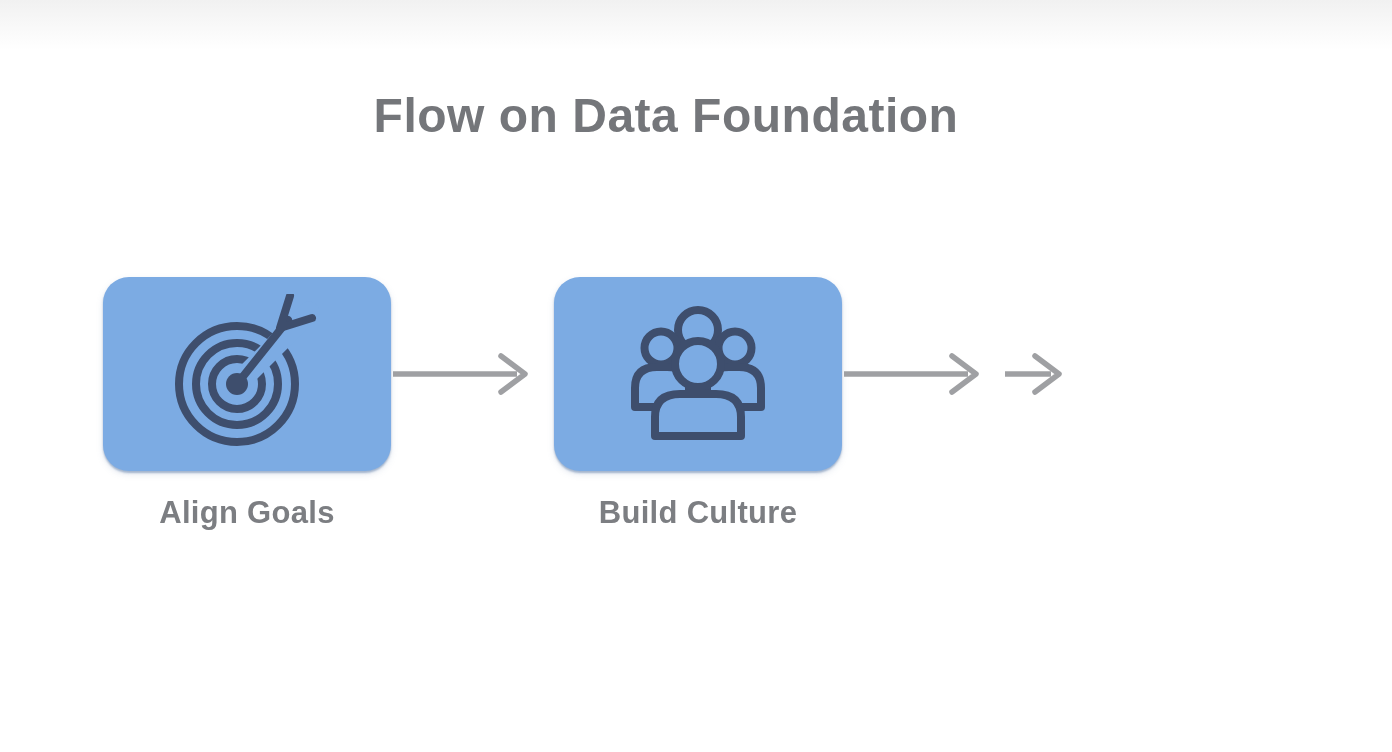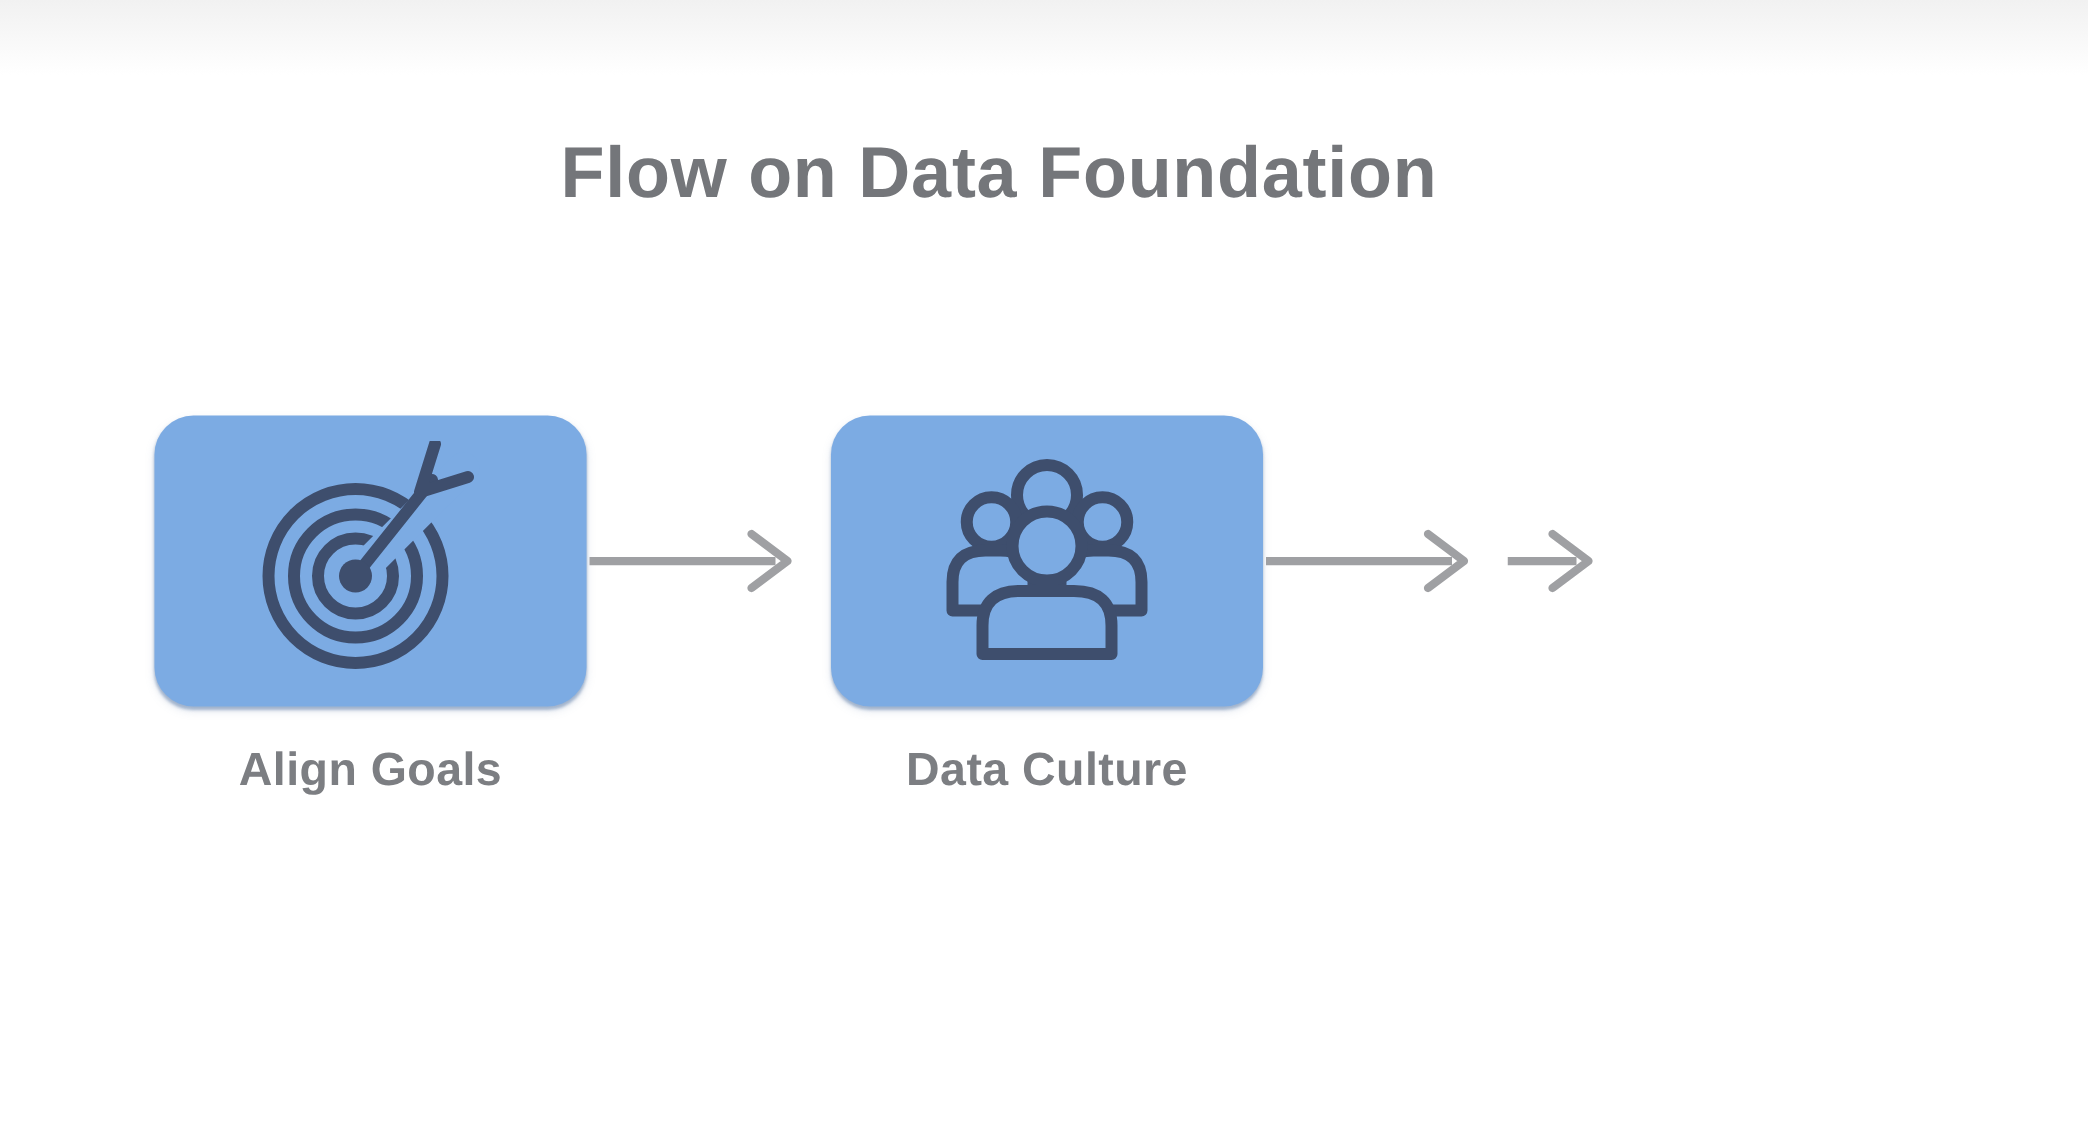--- a/index.html
+++ b/index.html
@@ -113,21 +113,21 @@
           <circle cx="38" cy="44" r="16.5" class="ic-stroke ic-fillbox" stroke-width="8"></circle>
           <path d="M12,103 L12,84 Q12,63 34,63 L44,63 Q66,63 66,84 L66,103 Z" class="ic-stroke ic-fillbox" stroke-width="8" stroke-linejoin="round"></path>
 
           <circle cx="112" cy="44" r="16.5" class="ic-stroke ic-fillbox" stroke-width="8"></circle>
           <path d="M84,103 L84,84 Q84,63 106,63 L116,63 Q138,63 138,84 L138,103 Z" class="ic-stroke ic-fillbox" stroke-width="8" stroke-linejoin="round"></path>
 
           <circle cx="75" cy="60" r="23" class="ic-stroke ic-fillbox" stroke-width="8"></circle>
           <path d="M32,132 L32,113 Q32,90 57,90 L93,90 Q118,90 118,113 L118,132 Z" class="ic-stroke ic-fillbox" stroke-width="8" stroke-linejoin="round"></path>
         </svg>
       </div>
-      <div class="step-label">Data Culture</div>
+      <div class="step-label">Build Culture</div>
     </div>
 
     <svg class="connector" width="163" height="44" viewBox="0 0 163 44">
       <line x1="2" y1="22" x2="126" y2="22" class="arrow-stroke" stroke-width="5.5"></line>
       <path d="M110,4 L134,22 L110,40" class="arrow-stroke" fill="none" stroke-width="5.5" stroke-linecap="round" stroke-linejoin="round"></path>
     </svg>
 
 
     <svg class="connector" width="58" height="44" viewBox="0 0 58 44">
       <line x1="0" y1="22" x2="46" y2="22" class="arrow-stroke" stroke-width="5.5"></line>

